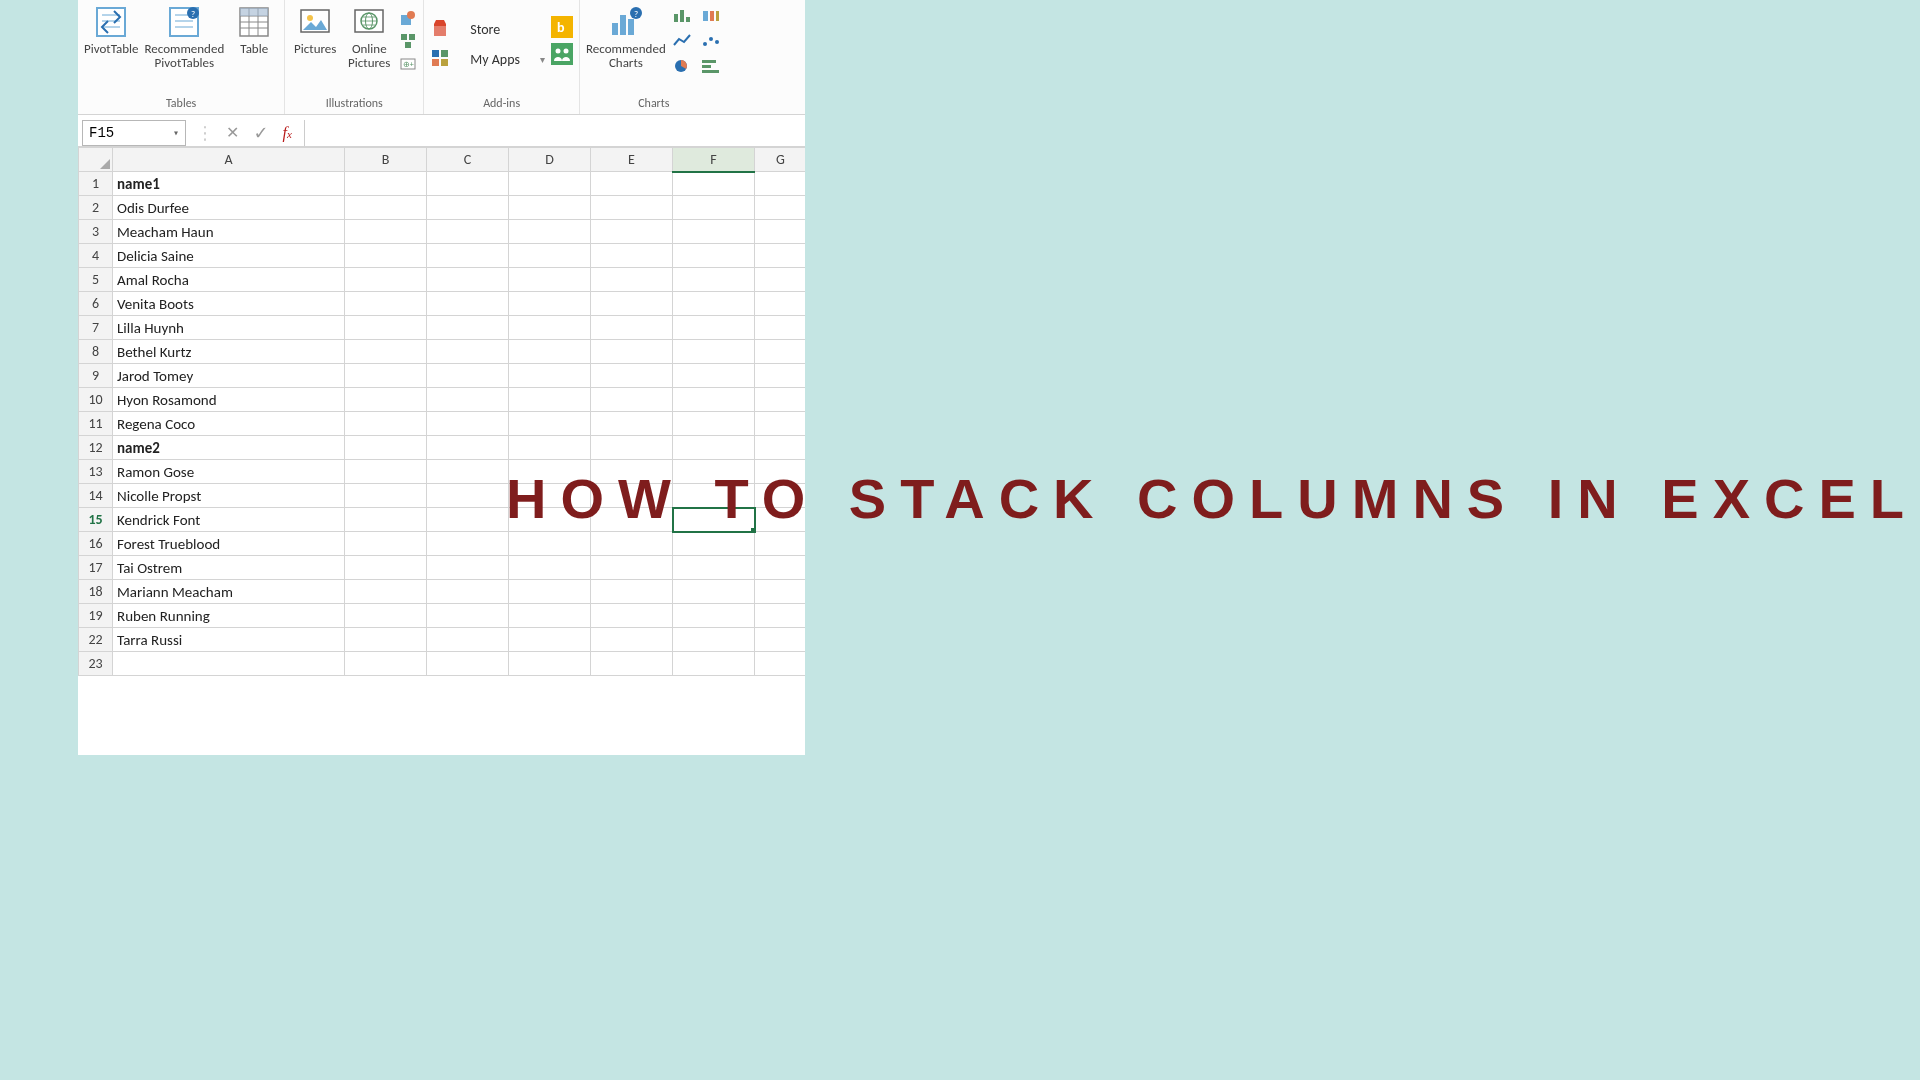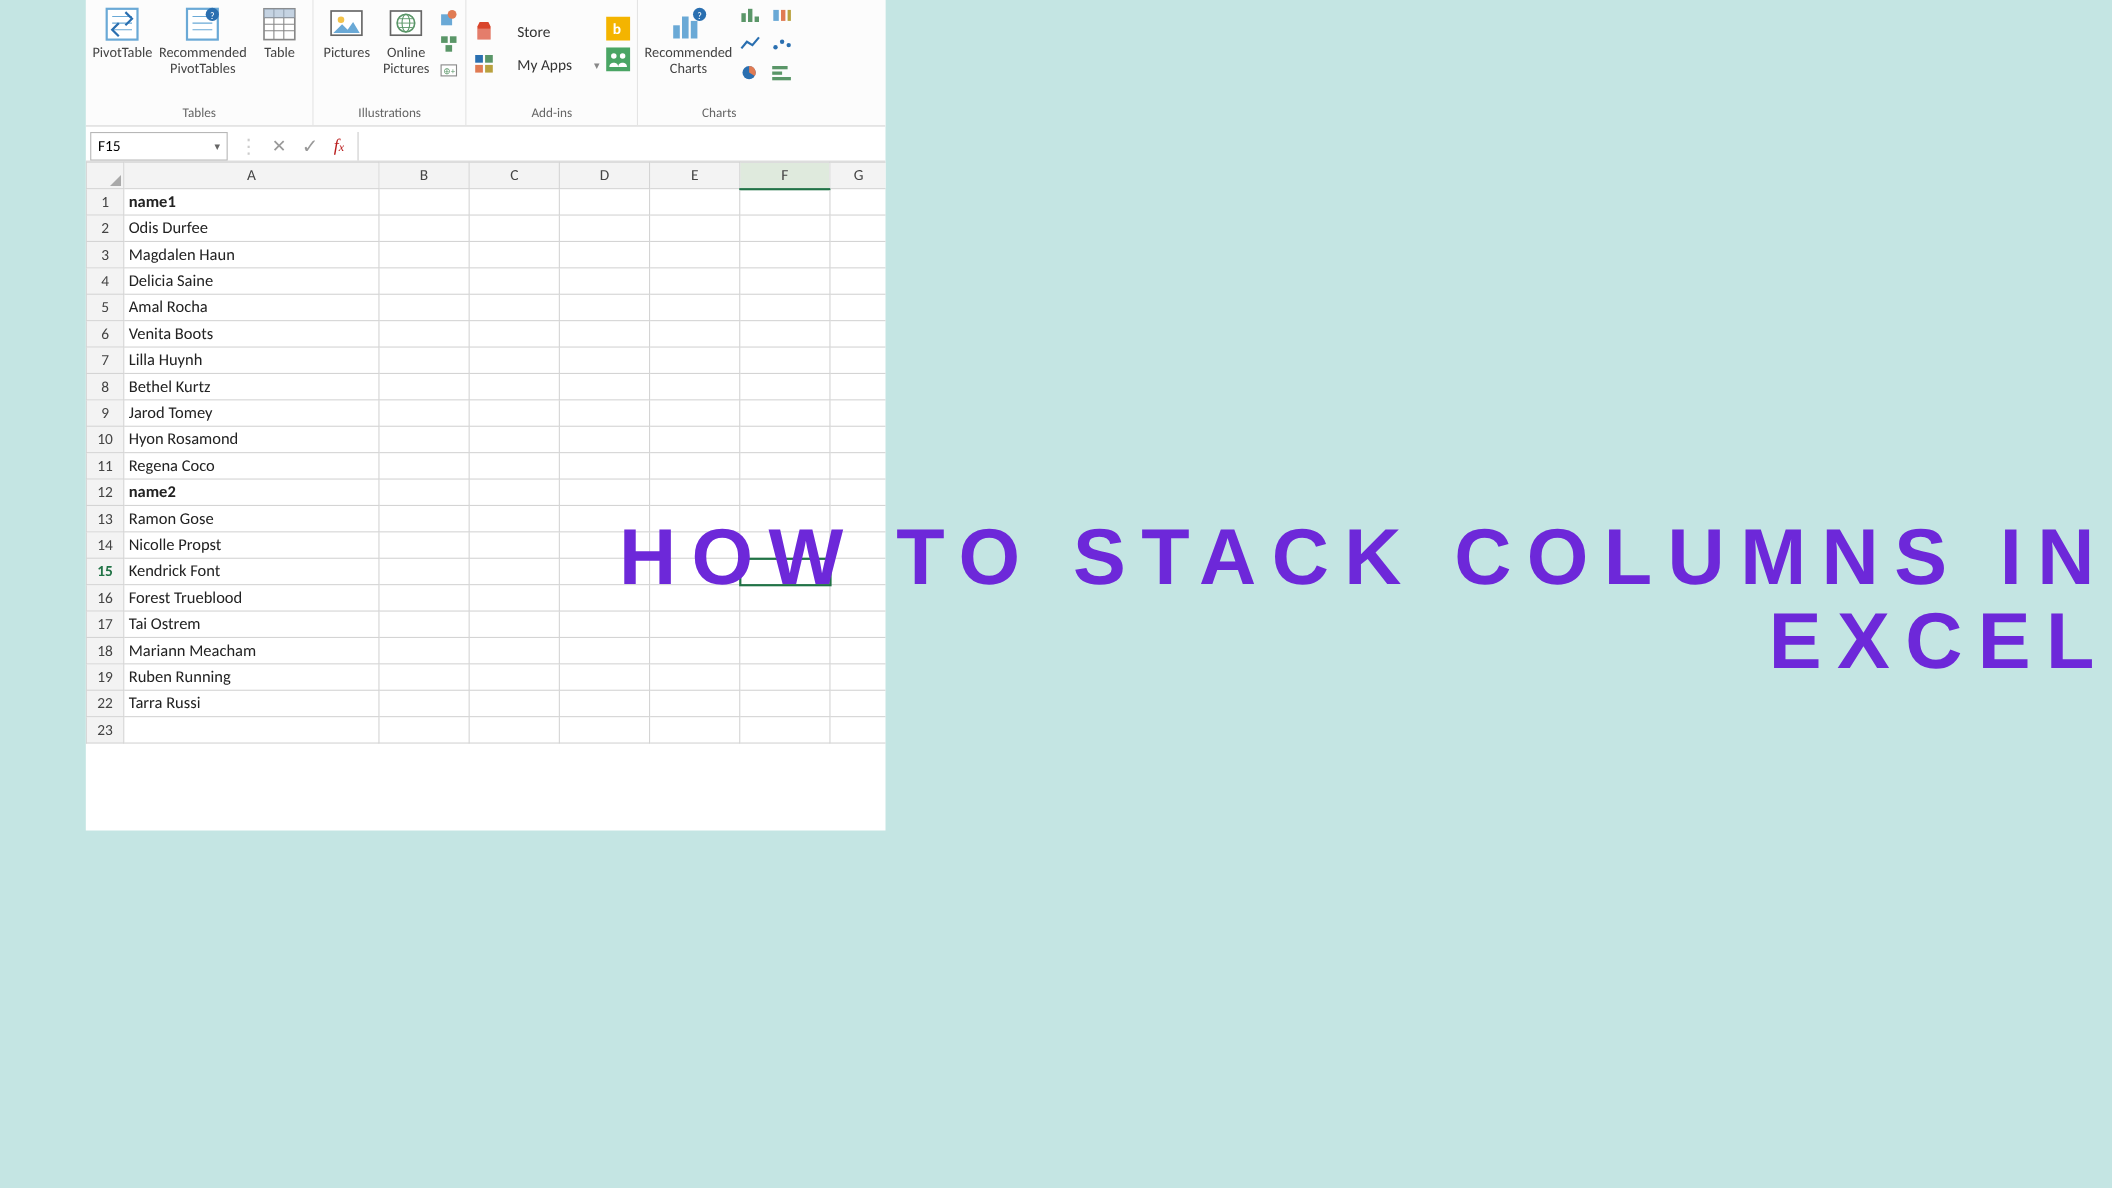--- a/index.html
+++ b/index.html
@@ -97,29 +97,30 @@
   
   .formula-row {
     height: 32px;
     display: flex;
     align-items: center;
     padding: 4px 4px 0 4px;
     gap: 0;
     border-bottom: 1px solid #d4d4d4;
   }
   .name-box {
-    width: 125px;
+    width: 104px;
     height: 26px;
     border: 1px solid #b7b7b7;
     background: #fff;
     padding: 0 6px;
     font-size: 14px;
     display: flex;
     align-items: center;
     justify-content: space-between;
+    font-family: Liberation Mono, monospace;
   }
   .name-box .drop { color: #666; font-size: 10px; }
   .fx-controls {
     display: flex;
     align-items: center;
     gap: 14px;
     padding: 0 12px;
     color: #999;
   }
   .fx-label {
@@ -200,23 +201,23 @@
     background: #217346;
   }
   
   .overlay-title {
     position: absolute;
     left: 440px;
     top: 470px;
     right: 0;
     font-family: Futura, "Century Gothic", "Arial Black", sans-serif;
     font-weight: 700;
-    font-size: 72px;
+    font-size: 56px;
     letter-spacing: 14px;
-    color: #6d28d9;
+    color: #7f1d1d;
     text-align: right;
     line-height: 1.05;
     padding-right: 2px;
   }
 </style>
 </head>
 <body>
 
 <div class="excel-window">
 
@@ -441,21 +442,21 @@
           <td>Odis Durfee</td>
           <td></td>
           <td></td>
           <td></td>
           <td></td>
           <td></td>
           <td></td>
         </tr>
         <tr>
           <th class="row-header">3</th>
-          <td>Magdalen Haun</td>
+          <td>Meacham Haun</td>
           <td></td>
           <td></td>
           <td></td>
           <td></td>
           <td></td>
           <td></td>
         </tr>
         <tr>
           <th class="row-header">4</th>
           <td>Delicia Saine</td>

